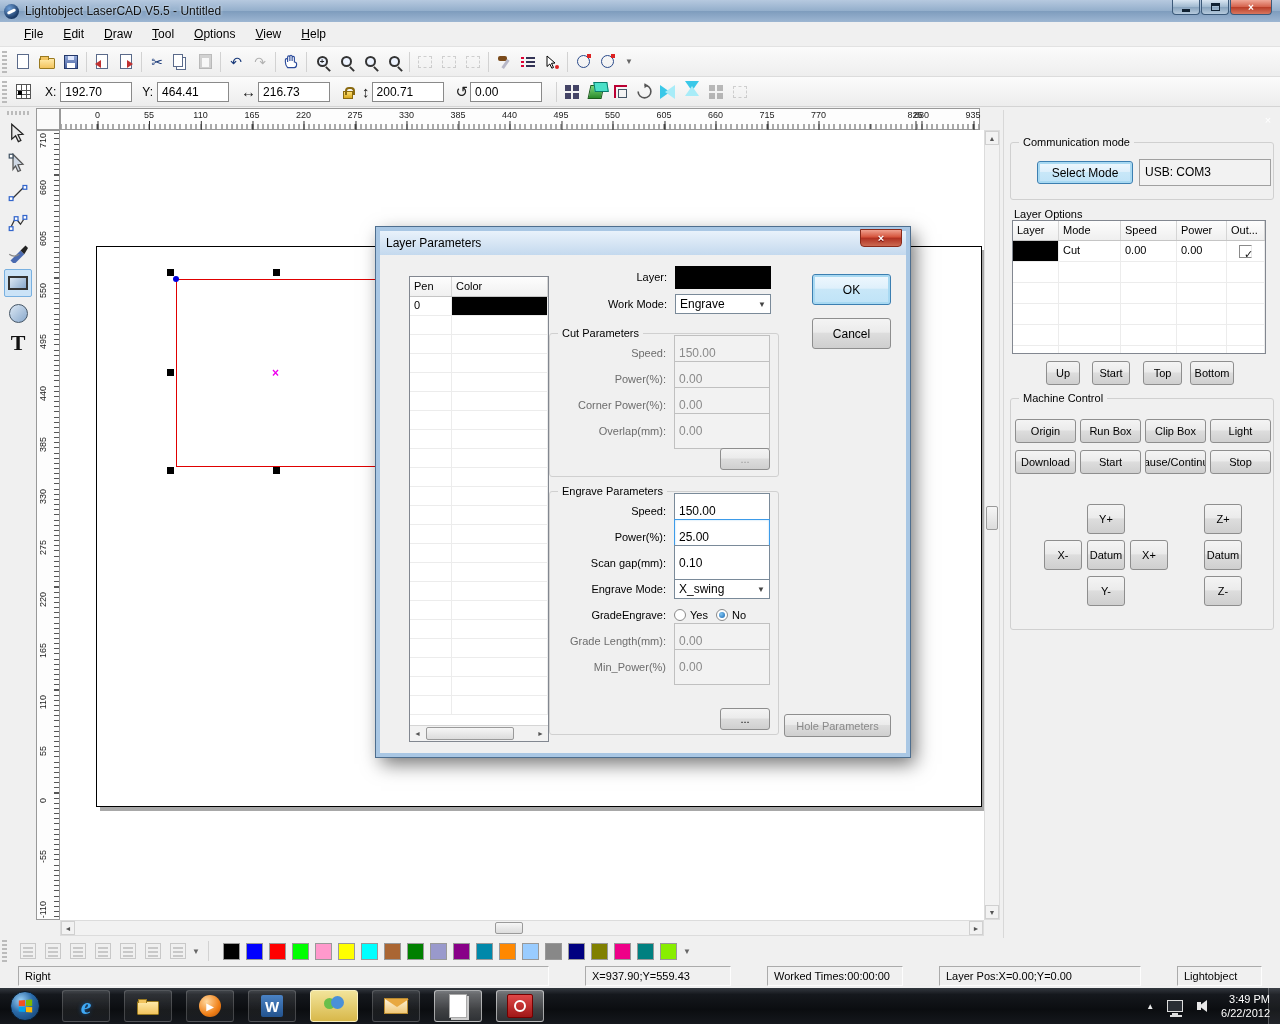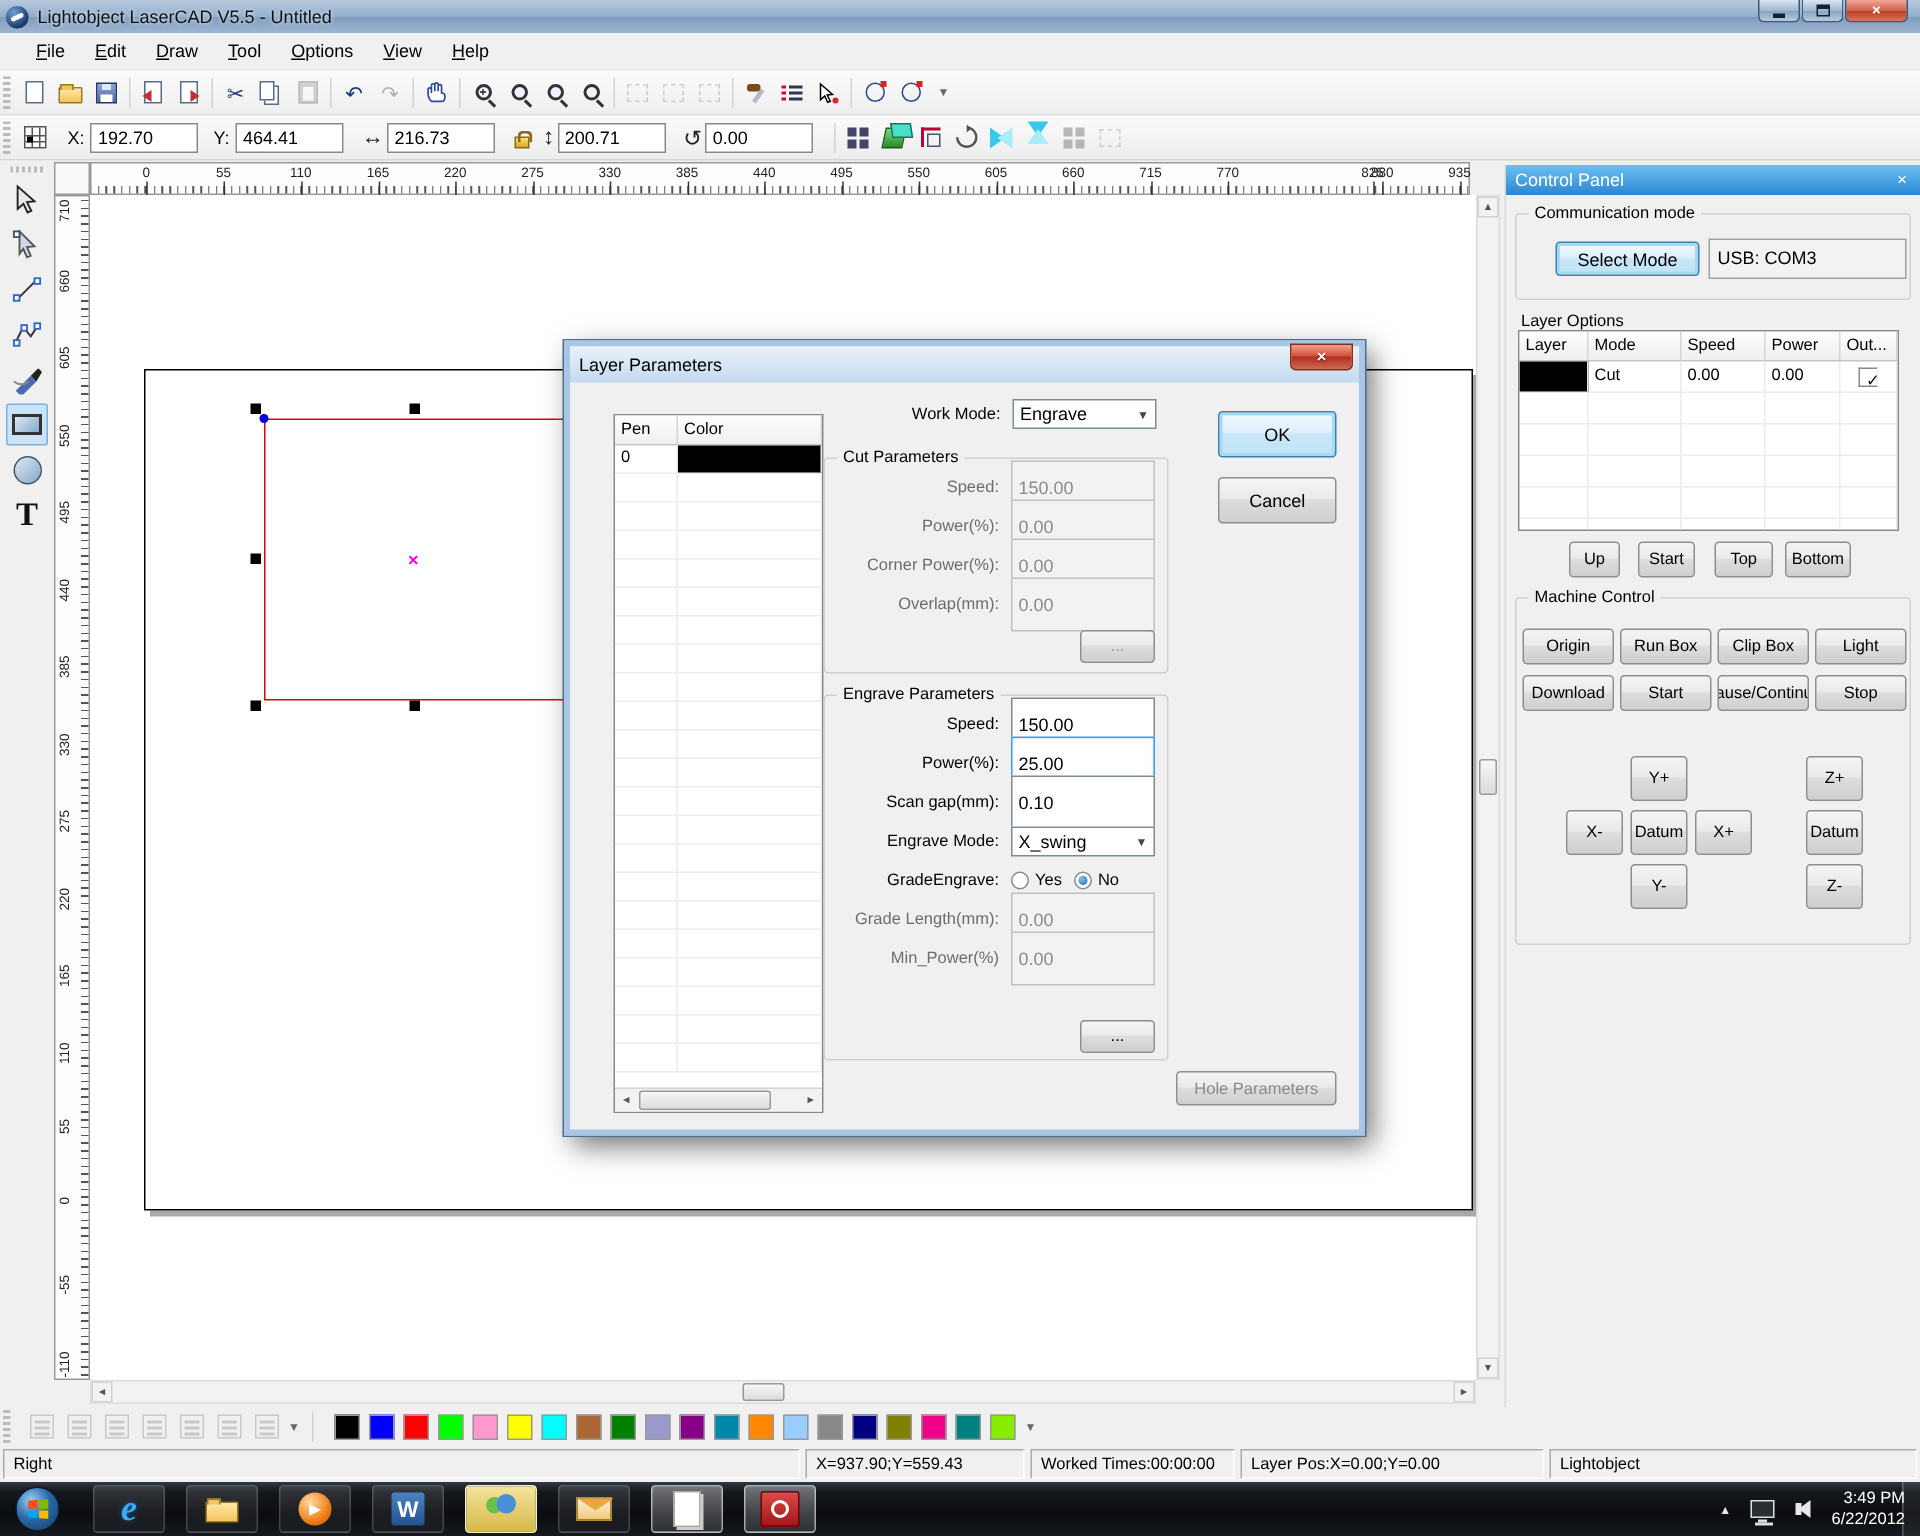--- a/index.html
+++ b/index.html
@@ -186,21 +186,21 @@
   .radio { width:12px; height:12px; border:1px solid #8a8a8a; border-radius:50%; background:#fff; position:relative; margin-right:4px; }
   .radio.on::after { content:""; position:absolute; left:2px; top:2px; width:6px; height:6px; border-radius:50%; background:radial-gradient(circle at 35% 35%, #7ec4f2, #1a66b0); }
 
   
   #minibar { position:absolute; left:0; top:938px; width:1280px; height:26px; background:#f0f0f0; display:flex; align-items:center; }
   .dis-ic { width:16px; height:16px; margin-left:9px; opacity:.45; border:1px solid #999; position:relative; }
   .dis-ic::after { content:""; position:absolute; left:2px; top:3px; width:10px; height:2px; background:#999; box-shadow:0 4px 0 #999, 0 8px 0 #999; }
   .palette-swatch { width:17px; height:17px; border:1px solid #999; margin-left:6px; }
   .mini-dd { font-size:8px; color:#666; margin-left:6px; }
   #statusbar { position:absolute; left:0; top:964px; width:1280px; height:24px; background:#f0f0f0; display:flex; }
-  .spanel { border:1px solid; border-color:#ababab #fdfdfd #fdfdfd #ababab; margin:2px 2px; padding:3px 6px; font-size:11px; white-space:nowrap; overflow:hidden; }
+  .spanel { border:1px solid; border-color:#ababab #fdfdfd #fdfdfd #ababab; margin:2px 18px; padding:3px 6px; font-size:11px; white-space:nowrap; overflow:hidden; }
 
   
   #taskbar { position:absolute; left:0; top:988px; width:1280px; height:36px;
     background:linear-gradient(#33383f,#15181d 18%,#0b0d10 60%,#15181d); }
   #orb { position:absolute; left:10px; top:3px; width:30px; height:30px; border-radius:50%;
     background:radial-gradient(circle at 35% 30%, #9ad0f5 0%, #2a6aa8 45%, #123a66 100%); border:1px solid #0a1a2a;
     display:flex; align-items:center; justify-content:center; }
   .flag { width:14px; height:12px; display:grid; grid-template-columns:1fr 1fr; grid-template-rows:1fr 1fr; gap:1px; transform:perspective(30px) rotateY(-18deg); }
   .flag i:nth-child(1){background:#f25022;} .flag i:nth-child(2){background:#7fba00;}
   .flag i:nth-child(3){background:#00a4ef;} .flag i:nth-child(4){background:#ffb900;}
@@ -610,20 +610,24 @@
           </div>
         </div>
       <div id="pt-scroll">
         <div class="sb-arrow" style="left:0;top:0;width:15px;height:15px;border:none">◄</div>
         <div class="sb-thumb"></div>
         <div class="sb-arrow" style="right:0;top:0;width:15px;height:15px;border:none">►</div>
       </div>
     </div>
 
     <div id="dlg-mid">
+      <div class="frow" style="height:24px">
+        <span class="flabel">Layer:</span>
+        <span style="width:96px;height:23px;background:#000;display:inline-block"></span>
+      </div>
       <div class="frow">
         <span class="flabel">Work Mode:</span>
         <div class="fselect">
           <span>Engrave</span>
           <span class="dd">▼</span>
         </div>
       </div>
 
       <div class="group" style="position:relative;margin-top:18px;width:230px;height:144px;padding-top:4px">
         <span class="glabel">Cut Parameters</span>
@@ -687,23 +691,20 @@
         <div class="btn more-btn" style="right:8px;bottom:4px">...</div>
       </div>
     </div>
 
     <div class="btn default abs" style="left:432px;top:43px;width:79px;height:31px;font-size:12px">OK</div>
     <div class="btn abs" style="left:432px;top:87px;width:79px;height:31px;font-size:12px">Cancel</div>
     <div class="btn abs" style="left:404px;top:483px;width:107px;height:23px;color:#8a8a8a">Hole Parameters</div>
   </div>
 
   <div id="cpanel">
-    <div id="cp-title">
-      <span>Control Panel</span>
-    </div>
     <div id="cp-close">×</div>
 
     <div class="group" style="left:6px;top:32px;width:264px;height:58px">
       <span class="glabel">Communication mode</span>
       <div class="btn default abs" style="left:26px;top:18px;width:96px;height:23px;font-size:12px">Select Mode</div>
       <div class="abs" style="left:128px;top:16px;width:132px;height:27px;border:1px solid #a0a0a0;background:#f2f2f2;font-size:12px;padding:5px 5px">USB: COM3</div>
     </div>
 
     <div class="abs" style="left:10px;top:98px;font-size:11px">Layer Options</div>
     <div id="lo-table">

